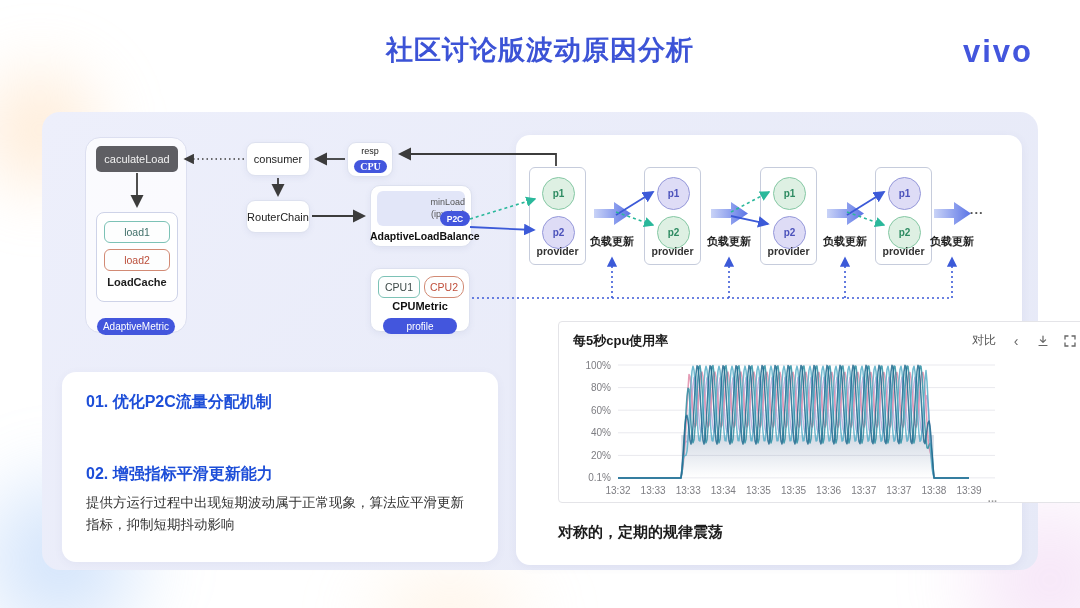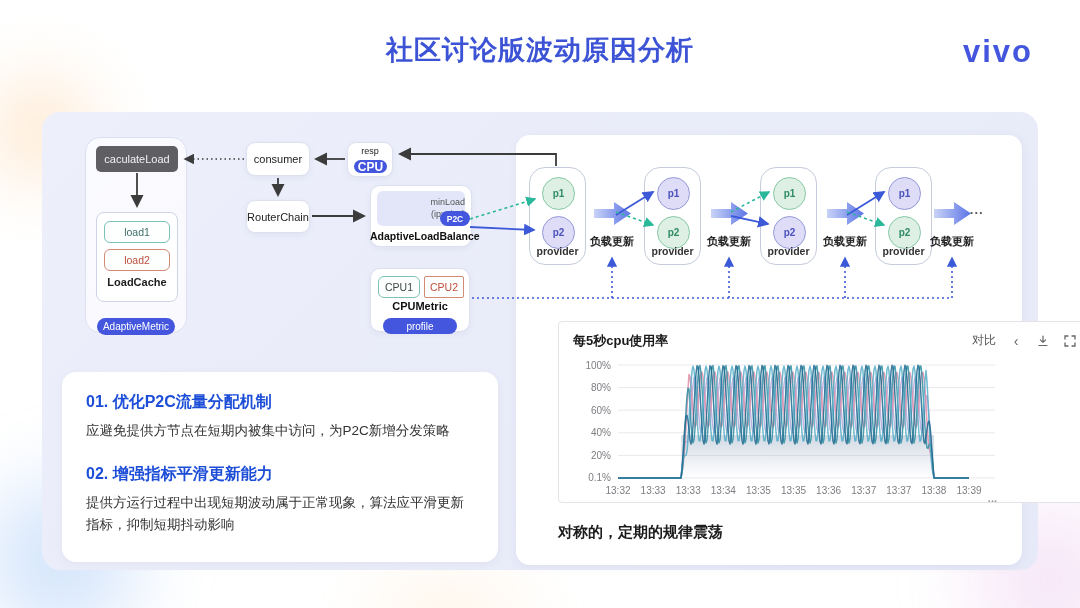--- a/index.html
+++ b/index.html
@@ -37,39 +37,39 @@
   .tag { position:absolute; border-radius:6px; display:flex; align-items:center; justify-content:center; font-size:10.5px; background:#fdfefe; }
   #load1 { left:104px; top:221px; width:66px; height:22px; border:1px solid #7cc2b6; color:#41706a; }
   #load2 { left:104px; top:249px; width:66px; height:22px; border:1px solid #d28a74; color:#bb4f3b; }
   #loadcache-label { left:96px; top:276px; width:82px; text-align:center; font-size:11px; font-weight:700; color:#1d1d1d; }
   .pill { position:absolute; background:#4356dd; color:#fff; display:flex; align-items:center; justify-content:center; border-radius:999px; }
   #adaptive-metric-pill { left:97px; top:318px; width:78px; height:17px; font-size:10px; }
 
   #consumer-box { left:246px; top:142px; width:64px; height:34px; }
   #resp-box { left:347px; top:142px; width:46px; height:35px; }
   #resp-label { position:absolute; left:0; top:3px; width:100%; text-align:center; font-size:9px; color:#222; }
-  #cpu-pill { left:6px; top:17px; width:33px; height:13px; font-size:12px; font-weight:700; position:absolute; }
+  #cpu-pill { left:6px; top:17px; width:33px; height:13px; font-size:10px; font-weight:700; position:absolute;font-family:Liberation Serif, serif; }
   #router-chain-box { left:246px; top:200px; width:64px; height:33px; }
 
   #alb-card { left:370px; top:185px; width:102px; height:62px; border-radius:10px; }
   #minload-box { left:377px; top:191px; width:88px; height:35px; background:#e2e6f8; border-radius:6px;
     display:flex; flex-direction:column; align-items:flex-end; justify-content:center; font-size:9px; color:#555; line-height:1.25; }
   #p2c-pill { left:440px; top:211px; width:30px; height:15px; font-size:8.5px; font-weight:700; }
   #alb-label { left:370px; top:230px; width:102px; text-align:center; font-size:10.5px; font-weight:700; color:#101010; }
 
   #cpumetric-card { left:370px; top:268px; width:100px; height:64px; border-radius:10px; }
   #cpu1 { left:378px; top:276px; width:42px; height:22px; border:1px solid #7cc2b6; color:#3d4a48; border-radius:6px; }
-  #cpu2 { left:424px; top:276px; width:40px; height:22px; border:1px solid #d28a74; color:#c0503c; border-radius:2px; }
+  #cpu2 { left:424px; top:276px; width:40px; height:22px; border:1px solid #d28a74; color:#c0503c; border-radius:10px; }
   #cpumetric-label { left:370px; top:300px; width:100px; text-align:center; font-size:11px; font-weight:700; color:#101010; }
   #profile-pill { left:383px; top:318px; width:74px; height:16px; font-size:10px; }
 
   
   #right-panel { left:516px; top:135px; width:506px; height:430px; background:#ffffff; border-radius:14px;
     box-shadow:0 2px 10px rgba(80,90,140,.07); }
-  .provider-box { position:absolute; width:57px; height:98px; background:#fff; border:1px solid #c6ccdc; border-radius:16px; }
+  .provider-box { position:absolute; width:57px; height:98px; background:#fff; border:1px solid #c6ccdc; border-radius:6px; }
   .pnode { position:absolute; left:12px; width:33px; height:33px; border-radius:50%; display:flex; align-items:center; justify-content:center;
     font-size:10px; font-weight:700; }
   .pnode.green { background:#def0e3; border:1.5px solid #85c8a4; color:#2e8b62; }
   .pnode.purple { background:#dedcf6; border:1.5px solid #9598da; color:#4c52bb; }
   .provider-label { position:absolute; left:0; bottom:7px; width:100%; text-align:center; font-size:10.5px; font-weight:700; color:#333; }
   .chev { position:absolute; width:37px; height:27px; }
   .load-update { position:absolute; width:64px; text-align:center; font-size:11px; font-weight:700; color:#262626; }
   #chain-ellipsis { left:956px; top:202px; width:50px; font-size:13px; font-weight:700; color:#555; letter-spacing:1px; }
 
   
@@ -228,21 +228,20 @@
       <path d="M59,127.89L60,127.89L61,127.89L62,127.89L63,127.89L64,127.89L65,127.89L66,127.89L67,127.89L68,127.89L69,127.89L70,127.89L71,127.89L72,127.89L73,127.89L74,127.89L75,127.89L76,127.89L77,127.89L78,127.89L79,127.89L80,127.89L81,127.89L82,127.89L83,127.89L84,127.89L85,127.89L86,127.89L87,127.89L88,127.89L89,127.89L90,127.89L91,127.89L92,127.89L93,127.89L94,127.89L95,127.89L96,127.89L97,127.89L98,127.89L99,127.89L100,127.89L101,127.89L102,127.89L103,127.89L104,127.89L105,127.89L106,127.89L107,127.89L108,127.89L109,127.89L110,127.89L111,127.89L112,127.89L113,127.89L114,127.89L115,127.89L116,127.89L117,127.89L118,127.89L119,127.89L120,127.89L121,127.89L122,127.89L123,122.67L124,115.92L125,106.67L126,93.52L127,76.53L128,57.37L129,38.90L130,24.39L131,26.82L132,36.83L133,49.74L134,62.59L135,72.42L136,76.98L137,75.23L138,67.56L139,55.74L140,42.48L141,30.82L142,23.44L143,22.03L144,26.92L145,36.99L146,49.92L147,62.74L148,72.52L149,77.00L150,75.17L151,67.43L152,55.57L153,42.31L154,30.69L155,23.38L156,22.06L157,27.03L158,37.14L159,50.09L160,62.89L161,72.61L162,77.02L163,75.10L164,67.30L165,55.40L166,42.14L167,30.56L168,23.32L169,22.08L170,27.13L171,37.30L172,50.26L173,63.04L174,72.71L175,77.04L176,75.04L177,67.17L178,55.23L179,41.98L180,30.44L181,23.27L182,22.11L183,27.23L184,37.46L185,50.44L186,63.20L187,72.80L188,77.05L189,74.97L190,67.03L191,55.06L192,41.81L193,30.31L194,23.21L195,22.14L196,27.34L197,37.61L198,50.61L199,63.35L200,72.90L201,77.07L202,74.90L203,66.90L204,54.89L205,41.64L206,30.19L207,23.16L208,22.17L209,27.44L210,37.77L211,50.79L212,63.50L213,72.99L214,77.08L215,74.83L216,66.76L217,54.72L218,41.47L219,30.06L220,23.10L221,22.20L222,27.55L223,37.93L224,50.96L225,63.65L226,73.08L227,77.09L228,74.76L229,66.63L230,54.55L231,41.31L232,29.94L233,23.05L234,22.23L235,27.65L236,38.09L237,51.13L238,63.80L239,73.17L240,77.10L241,74.69L242,66.49L243,54.38L244,41.14L245,29.82L246,23.00L247,22.26L248,27.76L249,38.25L250,51.31L251,63.95L252,73.26L253,77.11L254,74.62L255,66.35L256,54.21L257,40.98L258,29.69L259,22.95L260,22.29L261,27.87L262,38.41L263,51.48L264,64.09L265,73.35L266,77.12L267,74.54L268,66.21L269,54.04L270,40.81L271,29.57L272,22.90L273,22.32L274,27.98L275,38.57L276,51.65L277,64.24L278,73.44L279,77.13L280,74.47L281,66.07L282,53.86L283,40.65L284,29.45L285,22.85L286,22.36L287,28.09L288,38.73L289,51.83L290,64.39L291,73.52L292,77.13L293,74.40L294,65.93L295,53.69L296,40.48L297,29.33L298,22.80L299,22.39L300,28.20L301,38.89L302,52.00L303,64.53L304,73.61L305,77.14L306,74.32L307,65.79L308,53.52L309,40.32L310,29.21L311,22.76L312,22.43L313,28.31L314,39.05L315,52.18L316,64.68L317,73.69L318,77.14L319,74.24L320,65.65L321,53.35L322,40.15L323,29.09L324,22.71L325,22.47L326,28.43L327,39.21L328,52.35L329,64.83L330,73.78L331,77.15L332,74.16L333,65.51L334,53.18L335,39.99L336,28.98L337,22.67L338,22.51L339,28.54L340,39.37L341,52.52L342,64.97L343,73.86L344,77.15L345,74.08L346,65.37L347,53.00L348,39.82L349,28.86L350,22.62L351,22.55L352,28.65L353,39.53L354,52.69L355,65.11L356,73.94L357,77.15L358,74.00L359,65.23L360,52.83L361,39.66L362,28.74L363,22.58L364,22.59L365,28.77L366,39.70L367,53.81L368,73.87L369,88.16L370,96.81L371,101.58L372,105.12L373,110.02L374,117.94L375,127.89L376,127.89L377,127.89L378,127.89L379,127.89L380,127.89L381,127.89L382,127.89L383,127.89L384,127.89L385,127.89L386,127.89L387,127.89L388,127.89L389,127.89L390,127.89L391,127.89L392,127.89L393,127.89L394,127.89L395,127.89L396,127.89L397,127.89L398,127.89L399,127.89L400,127.89L401,127.89L402,127.89L403,127.89L404,127.89L405,127.89L406,127.89L407,127.89L408,127.89L409,127.89L410,127.89" stroke="#e18ba8" stroke-width="1.5" fill="none" opacity="0.85" stroke-linejoin="round"></path>
       <path d="M59,127.89L60,127.89L61,127.89L62,127.89L63,127.89L64,127.89L65,127.89L66,127.89L67,127.89L68,127.89L69,127.89L70,127.89L71,127.89L72,127.89L73,127.89L74,127.89L75,127.89L76,127.89L77,127.89L78,127.89L79,127.89L80,127.89L81,127.89L82,127.89L83,127.89L84,127.89L85,127.89L86,127.89L87,127.89L88,127.89L89,127.89L90,127.89L91,127.89L92,127.89L93,127.89L94,127.89L95,127.89L96,127.89L97,127.89L98,127.89L99,127.89L100,127.89L101,127.89L102,127.89L103,127.89L104,127.89L105,127.89L106,127.89L107,127.89L108,127.89L109,127.89L110,127.89L111,127.89L112,127.89L113,127.89L114,127.89L115,127.89L116,127.89L117,127.89L118,127.89L119,127.89L120,127.89L121,127.89L122,127.89L123,122.84L124,112.86L125,98.02L126,79.71L127,61.08L128,46.13L129,38.34L130,39.37L131,55.64L132,73.57L133,87.00L134,92.85L135,89.79L136,78.50L137,61.59L138,42.93L139,26.81L140,16.93L141,15.55L142,22.99L143,37.55L144,55.88L145,73.78L146,87.13L147,92.87L148,89.69L149,78.31L150,61.35L151,42.70L152,26.64L153,16.85L154,15.59L155,23.14L156,37.77L157,56.13L158,73.99L159,87.26L160,92.89L161,89.59L162,78.12L163,61.11L164,42.46L165,26.46L166,16.78L167,15.63L168,23.29L169,38.00L170,56.37L171,74.20L172,87.38L173,92.90L174,89.49L175,77.93L176,60.87L177,42.23L178,26.29L179,16.71L180,15.68L181,23.45L182,38.22L183,56.62L184,74.41L185,87.51L186,92.92L187,89.39L188,77.73L189,60.63L190,42.00L191,26.12L192,16.63L193,15.73L194,23.60L195,38.45L196,56.86L197,74.62L198,87.63L199,92.93L200,89.29L201,77.54L202,60.39L203,41.76L204,25.95L205,16.56L206,15.77L207,23.75L208,38.67L209,57.11L210,74.82L211,87.76L212,92.94L213,89.18L214,77.34L215,60.14L216,41.53L217,25.78L218,16.50L219,15.82L220,23.91L221,38.90L222,57.35L223,75.03L224,87.88L225,92.95L226,89.07L227,77.15L228,59.90L229,41.30L230,25.61L231,16.43L232,15.87L233,24.06L234,39.12L235,57.59L236,75.24L237,88.00L238,92.96L239,88.97L240,76.95L241,59.66L242,41.07L243,25.44L244,16.37L245,15.93L246,24.22L247,39.35L248,57.84L249,75.44L250,88.12L251,92.96L252,88.86L253,76.75L254,59.42L255,40.84L256,25.27L257,16.30L258,15.98L259,24.38L260,39.58L261,58.08L262,75.65L263,88.24L264,92.97L265,88.75L266,76.55L267,59.17L268,40.61L269,25.11L270,16.24L271,16.04L272,24.54L273,39.81L274,58.33L275,75.85L276,88.35L277,92.97L278,88.64L279,76.35L280,58.93L281,40.37L282,24.94L283,16.18L284,16.09L285,24.70L286,40.03L287,58.57L288,76.05L289,88.47L290,92.97L291,88.52L292,76.15L293,58.69L294,40.15L295,24.78L296,16.12L297,16.15L298,24.87L299,40.26L300,58.81L301,76.25L302,88.58L303,92.97L304,88.41L305,75.95L306,58.44L307,39.92L308,24.62L309,16.06L310,16.21L311,25.03L312,40.49L313,59.06L314,76.45L315,88.69L316,92.97L317,88.29L318,75.74L319,58.20L320,39.69L321,24.46L322,16.01L323,16.27L324,25.19L325,40.72L326,59.30L327,76.65L328,88.81L329,92.96L330,88.18L331,75.54L332,57.96L333,39.46L334,24.30L335,15.95L336,16.33L337,25.36L338,40.96L339,59.54L340,76.85L341,88.91L342,92.96L343,88.06L344,75.33L345,57.71L346,39.23L347,24.14L348,15.90L349,16.40L350,25.53L351,41.19L352,59.78L353,77.05L354,89.02L355,92.95L356,87.94L357,75.13L358,57.47L359,39.01L360,23.98L361,15.85L362,16.46L363,25.69L364,41.42L365,60.03L366,77.25L367,89.61L368,97.75L369,98.33L370,95.45L371,93.44L372,95.59L373,103.17L374,115.28L375,127.89L376,127.89L377,127.89L378,127.89L379,127.89L380,127.89L381,127.89L382,127.89L383,127.89L384,127.89L385,127.89L386,127.89L387,127.89L388,127.89L389,127.89L390,127.89L391,127.89L392,127.89L393,127.89L394,127.89L395,127.89L396,127.89L397,127.89L398,127.89L399,127.89L400,127.89L401,127.89L402,127.89L403,127.89L404,127.89L405,127.89L406,127.89L407,127.89L408,127.89L409,127.89L410,127.89" stroke="#2f8fa3" stroke-width="1.5" fill="none" opacity="0.85" stroke-linejoin="round"></path>
       <path d="M59,127.89L60,127.89L61,127.89L62,127.89L63,127.89L64,127.89L65,127.89L66,127.89L67,127.89L68,127.89L69,127.89L70,127.89L71,127.89L72,127.89L73,127.89L74,127.89L75,127.89L76,127.89L77,127.89L78,127.89L79,127.89L80,127.89L81,127.89L82,127.89L83,127.89L84,127.89L85,127.89L86,127.89L87,127.89L88,127.89L89,127.89L90,127.89L91,127.89L92,127.89L93,127.89L94,127.89L95,127.89L96,127.89L97,127.89L98,127.89L99,127.89L100,127.89L101,127.89L102,127.89L103,127.89L104,127.89L105,127.89L106,127.89L107,127.89L108,127.89L109,127.89L110,127.89L111,127.89L112,127.89L113,127.89L114,127.89L115,127.89L116,127.89L117,127.89L118,127.89L119,127.89L120,127.89L121,127.89L122,127.89L123,117.98L124,109.69L125,106.07L126,105.65L127,105.28L128,101.10L129,89.83L130,70.05L131,50.81L132,33.63L133,21.12L134,16.15L135,19.87L136,31.42L137,48.15L138,66.22L139,81.48L140,90.43L141,91.01L142,83.10L143,68.50L144,50.57L145,33.43L146,21.00L147,16.15L148,19.98L149,31.61L150,48.38L151,66.44L152,81.64L153,90.49L154,90.96L155,82.94L156,68.28L157,50.34L158,33.23L159,20.89L160,16.14L161,20.08L162,31.81L163,48.62L164,66.67L165,81.80L166,90.55L167,90.91L168,82.79L169,68.06L170,50.10L171,33.03L172,20.77L173,16.14L174,20.19L175,32.00L176,48.86L177,66.89L178,81.96L179,90.61L180,90.86L181,82.64L182,67.84L183,49.86L184,32.83L185,20.66L186,16.13L187,20.30L188,32.19L189,49.09L190,67.11L191,82.12L192,90.67L193,90.80L194,82.48L195,67.62L196,49.63L197,32.63L198,20.54L199,16.13L200,20.41L201,32.39L202,49.33L203,67.34L204,82.28L205,90.73L206,90.75L207,82.32L208,67.39L209,49.39L210,32.44L211,20.43L212,16.13L213,20.52L214,32.58L215,49.56L216,67.56L217,82.44L218,90.79L219,90.69L220,82.16L221,67.17L222,49.15L223,32.24L224,20.32L225,16.13L226,20.63L227,32.78L228,49.80L229,67.78L230,82.60L231,90.84L232,90.63L233,82.00L234,66.95L235,48.92L236,32.05L237,20.22L238,16.13L239,20.74L240,32.98L241,50.04L242,68.00L243,82.75L244,90.90L245,90.57L246,81.84L247,66.72L248,48.68L249,31.85L250,20.11L251,16.14L252,20.86L253,33.18L254,50.27L255,68.22L256,82.90L257,90.95L258,90.51L259,81.68L260,66.50L261,48.44L262,31.66L263,20.00L264,16.14L265,20.97L266,33.38L267,50.51L268,68.44L269,83.06L270,91.00L271,90.44L272,81.52L273,66.27L274,48.21L275,31.47L276,19.90L277,16.15L278,21.09L279,33.58L280,50.75L281,68.66L282,83.21L283,91.05L284,90.38L285,81.35L286,66.05L287,47.97L288,31.28L289,19.80L290,16.16L291,21.21L292,33.78L293,50.99L294,68.88L295,83.36L296,91.10L297,90.31L298,81.19L299,65.82L300,47.74L301,31.09L302,19.69L303,16.17L304,21.33L305,33.98L306,51.22L307,69.10L308,83.51L309,91.14L310,90.24L311,81.02L312,65.60L313,47.50L314,30.90L315,19.59L316,16.18L317,21.45L318,34.18L319,51.46L320,69.32L321,83.66L322,91.19L323,90.17L324,80.86L325,65.37L326,47.27L327,30.71L328,19.50L329,16.20L330,21.57L331,34.38L332,51.70L333,69.54L334,83.81L335,91.23L336,90.10L337,80.69L338,65.14L339,47.04L340,30.52L341,19.40L342,16.21L343,21.69L344,34.59L345,51.94L346,69.75L347,83.95L348,91.27L349,90.03L350,80.52L351,64.91L352,46.80L353,30.34L354,19.30L355,16.23L356,21.82L357,34.79L358,52.17L359,69.97L360,84.10L361,91.31L362,89.96L363,80.35L364,64.69L365,46.57L366,30.15L367,20.57L368,31.60L369,49.75L370,70.99L371,91.09L372,106.97L373,117.52L374,123.78L375,127.89L376,127.89L377,127.89L378,127.89L379,127.89L380,127.89L381,127.89L382,127.89L383,127.89L384,127.89L385,127.89L386,127.89L387,127.89L388,127.89L389,127.89L390,127.89L391,127.89L392,127.89L393,127.89L394,127.89L395,127.89L396,127.89L397,127.89L398,127.89L399,127.89L400,127.89L401,127.89L402,127.89L403,127.89L404,127.89L405,127.89L406,127.89L407,127.89L408,127.89L409,127.89L410,127.89" stroke="#57aec8" stroke-width="1.5" fill="none" opacity="0.85" stroke-linejoin="round"></path>
       <path d="M59,127.89L60,127.89L61,127.89L62,127.89L63,127.89L64,127.89L65,127.89L66,127.89L67,127.89L68,127.89L69,127.89L70,127.89L71,127.89L72,127.89L73,127.89L74,127.89L75,127.89L76,127.89L77,127.89L78,127.89L79,127.89L80,127.89L81,127.89L82,127.89L83,127.89L84,127.89L85,127.89L86,127.89L87,127.89L88,127.89L89,127.89L90,127.89L91,127.89L92,127.89L93,127.89L94,127.89L95,127.89L96,127.89L97,127.89L98,127.89L99,127.89L100,127.89L101,127.89L102,127.89L103,127.89L104,127.89L105,127.89L106,127.89L107,127.89L108,127.89L109,127.89L110,127.89L111,127.89L112,127.89L113,127.89L114,127.89L115,127.89L116,127.89L117,127.89L118,127.89L119,127.89L120,127.89L121,127.89L122,127.89L123,118.80L124,104.26L125,88.39L126,74.71L127,66.45L128,65.32L129,70.67L130,79.34L131,90.24L132,94.07L133,88.83L134,75.71L135,57.74L136,39.04L137,23.90L138,15.79L139,16.58L140,26.09L141,42.13L142,61.02L143,78.42L144,90.35L145,94.06L146,88.70L147,75.50L148,57.49L149,38.81L150,23.74L151,15.74L152,16.65L153,26.26L154,42.36L155,61.26L156,78.62L157,90.46L158,94.05L159,88.57L160,75.29L161,57.25L162,38.58L163,23.58L164,15.69L165,16.72L166,26.43L167,42.60L168,61.51L169,78.82L170,90.56L171,94.03L172,88.45L173,75.08L174,57.00L175,38.36L176,23.43L177,15.65L178,16.80L179,26.61L180,42.84L181,61.75L182,79.01L183,90.66L184,94.02L185,88.32L186,74.87L187,56.75L188,38.13L189,23.28L190,15.60L191,16.87L192,26.79L193,43.07L194,62.00L195,79.21L196,90.76L197,94.00L198,88.19L199,74.65L200,56.50L201,37.90L202,23.13L203,15.56L204,16.95L205,26.96L206,43.31L207,62.24L208,79.40L209,90.86L210,93.98L211,88.06L212,74.44L213,56.25L214,37.68L215,22.98L216,15.52L217,17.02L218,27.14L219,43.55L220,62.48L221,79.60L222,90.96L223,93.97L224,87.92L225,74.22L226,56.00L227,37.45L228,22.83L229,15.48L230,17.10L231,27.32L232,43.79L233,62.73L234,79.79L235,91.06L236,93.94L237,87.79L238,74.01L239,55.76L240,37.23L241,22.68L242,15.44L243,17.18L244,27.50L245,44.03L246,62.97L247,79.98L248,91.15L249,93.92L250,87.65L251,73.79L252,55.51L253,37.01L254,22.53L255,15.41L256,17.27L257,27.69L258,44.27L259,63.21L260,80.17L261,91.24L262,93.90L263,87.52L264,73.57L265,55.26L266,36.78L267,22.39L268,15.37L269,17.35L270,27.87L271,44.51L272,63.46L273,80.36L274,91.34L275,93.87L276,87.38L277,73.35L278,55.01L279,36.56L280,22.24L281,15.34L282,17.44L283,28.05L284,44.75L285,63.70L286,80.55L287,91.43L288,93.84L289,87.24L290,73.13L291,54.76L292,36.34L293,22.10L294,15.31L295,17.52L296,28.24L297,44.99L298,63.94L299,80.73L300,91.52L301,93.81L302,87.10L303,72.91L304,54.51L305,36.12L306,21.96L307,15.28L308,17.61L309,28.42L310,45.23L311,64.18L312,80.92L313,91.60L314,93.78L315,86.96L316,72.69L317,54.26L318,35.90L319,21.82L320,15.25L321,17.70L322,28.61L323,45.48L324,64.42L325,81.10L326,91.69L327,93.75L328,86.81L329,72.47L330,54.01L331,35.68L332,21.68L333,15.22L334,17.79L335,28.80L336,45.72L337,64.66L338,81.29L339,91.78L340,93.72L341,86.67L342,72.25L343,53.77L344,35.46L345,21.54L346,15.20L347,17.88L348,28.99L349,45.96L350,64.90L351,81.47L352,91.86L353,93.68L354,86.52L355,72.03L356,53.52L357,35.24L358,21.40L359,15.17L360,17.98L361,29.18L362,46.20L363,65.14L364,81.65L365,91.94L366,93.65L367,86.90L368,79.51L369,72.86L370,71.01L371,75.91L372,87.02L373,101.81L374,116.80L375,127.89L376,127.89L377,127.89L378,127.89L379,127.89L380,127.89L381,127.89L382,127.89L383,127.89L384,127.89L385,127.89L386,127.89L387,127.89L388,127.89L389,127.89L390,127.89L391,127.89L392,127.89L393,127.89L394,127.89L395,127.89L396,127.89L397,127.89L398,127.89L399,127.89L400,127.89L401,127.89L402,127.89L403,127.89L404,127.89L405,127.89L406,127.89L407,127.89L408,127.89L409,127.89L410,127.89" stroke="#1e6a8e" stroke-width="1.5" fill="none" opacity="0.85" stroke-linejoin="round"></path>
     </svg>
 </div>
 <div class="abs" id="chart-caption">对称的，定期的规律震荡</div>
 
 <div class="abs" id="notes-panel">
   <div class="note-heading" id="note-0-heading">01. 优化P2C流量分配机制</div>
-  <div class="note-body" id="note-0-body">应避免提供方节点在短期内被集中访问，为P2C新增分发策略</div>
   <div class="note-heading" id="note-1-heading">02. 增强指标平滑更新能力</div>
   <div class="note-body" id="note-1-body">提供方运行过程中出现短期波动属于正常现象，算法应平滑更新指标，抑制短期抖动影响</div>
 </div>
 
 <svg width="0" height="0" style="position:absolute">
   <defs>
     <linearGradient id="chevGrad" x1="0" y1="0" x2="1" y2="0">
       <stop offset="0" stop-color="#c9d3f7"></stop>
         <stop offset="1" stop-color="#5b74e6"></stop>
     </linearGradient>

